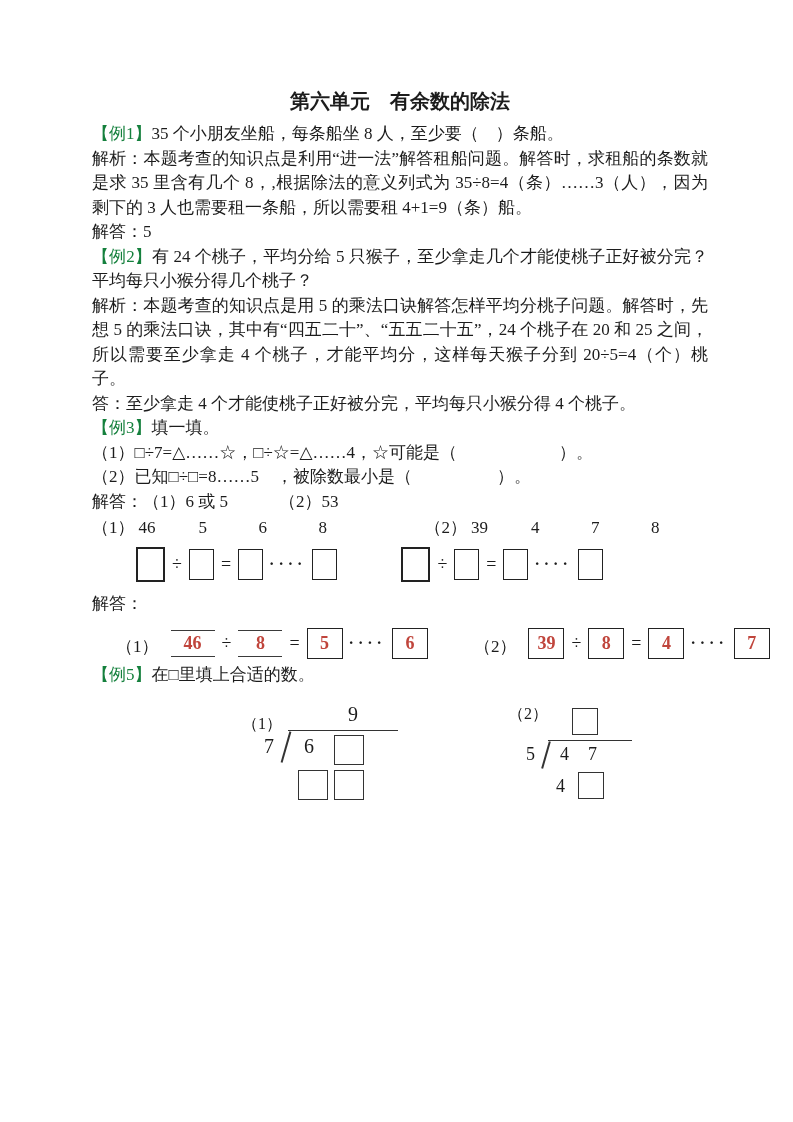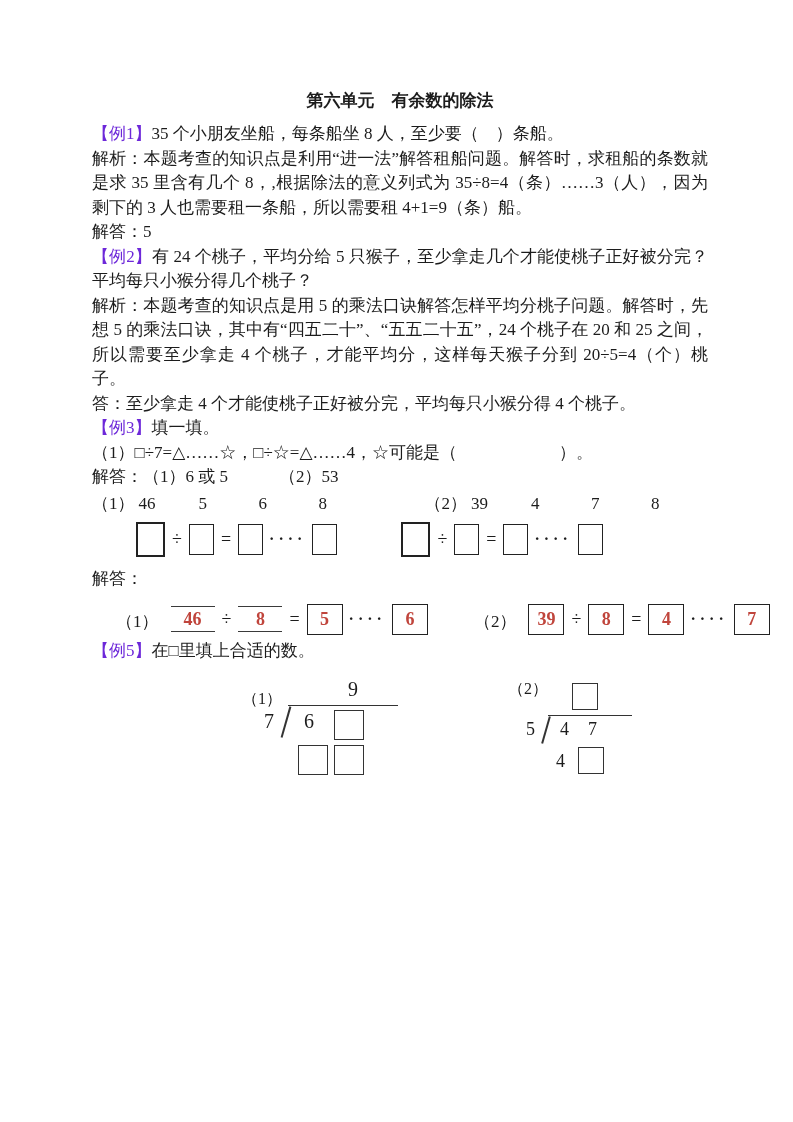--- a/index.html
+++ b/index.html
@@ -4,23 +4,23 @@
 <style>
   html,body { margin:0; padding:0; background:#ffffff; }
   .page {
     position:relative; width:793px; height:1122px; background:#fff; overflow:hidden;
     font-family:"Liberation Serif","DejaVu Serif",serif; color:#1c1c1c;
   }
   .content {
     position:absolute; left:92px; top:88px; width:616px;
     font-size:17px; line-height:24.5px; text-align:justify;
   }
-  .title { font-size:17px; font-weight:bold; text-align:center; margin:0 0 8px 0; line-height:26px; }
+  .title { font-size:20px; font-weight:bold; text-align:center; margin:0 0 8px 0; line-height:26px; }
   .para { margin:0; }
-  .red { color:#6d28d9; }
+  .red { color:#15803d; }
   .hand { color:#c0453c; font-weight:600; }
 
   
   .groups-row { display:flex; margin:2px 0 4px 0; }
   .group { display:flex; align-items:baseline; }
   .group .glabel { margin-right:4px; }
   .group .gnum { display:inline-block; min-width:20px; margin-right:40px; }
   .group.second { margin-left:46px; }
 
   
@@ -66,20 +66,21 @@
     <p class="para"><span class="red">【例1】</span><span>35 个小朋友坐船，每条船坐 8 人，至少要（　）条船。</span></p>
     <p class="para">解析：本题考查的知识点是利用“进一法”解答租船问题。解答时，求租船的条数就是求 35 里含有几个 8，,根据除法的意义列式为 35÷8=4（条）……3（人），因为剩下的 3 人也需要租一条船，所以需要租 4+1=9（条）船。</p>
     <p class="para">解答：5</p>
 
     <p class="para"><span class="red">【例2】</span><span>有 24 个桃子，平均分给 5 只猴子，至少拿走几个才能使桃子正好被分完？平均每只小猴分得几个桃子？</span></p>
     <p class="para">解析：本题考查的知识点是用 5 的乘法口诀解答怎样平均分桃子问题。解答时，先想 5 的乘法口诀，其中有“四五二十”、“五五二十五”，24 个桃子在 20 和 25 之间，所以需要至少拿走 4 个桃子，才能平均分，这样每天猴子分到 20÷5=4（个）桃子。</p>
     <p class="para">答：至少拿走 4 个才能使桃子正好被分完，平均每只小猴分得 4 个桃子。</p>
 
     <p class="para"><span class="red">【例3】</span><span>填一填。</span></p>
     <p class="para">（1）□÷7=△……☆，□÷☆=△……4，☆可能是（　　　　　　）。</p>
+    <p class="para">（2）已知□÷□=8……5　，被除数最小是（　　　　　）。</p>
     <p class="para">解答：（1）6 或 5　　　（2）53</p>
 
 
     <div class="groups-row">
       <div class="group">
         <span class="glabel">（1）</span>
         <span class="gnum">46</span>
         <span class="gnum">5</span>
         <span class="gnum">6</span>
         <span class="gnum">8</span>

